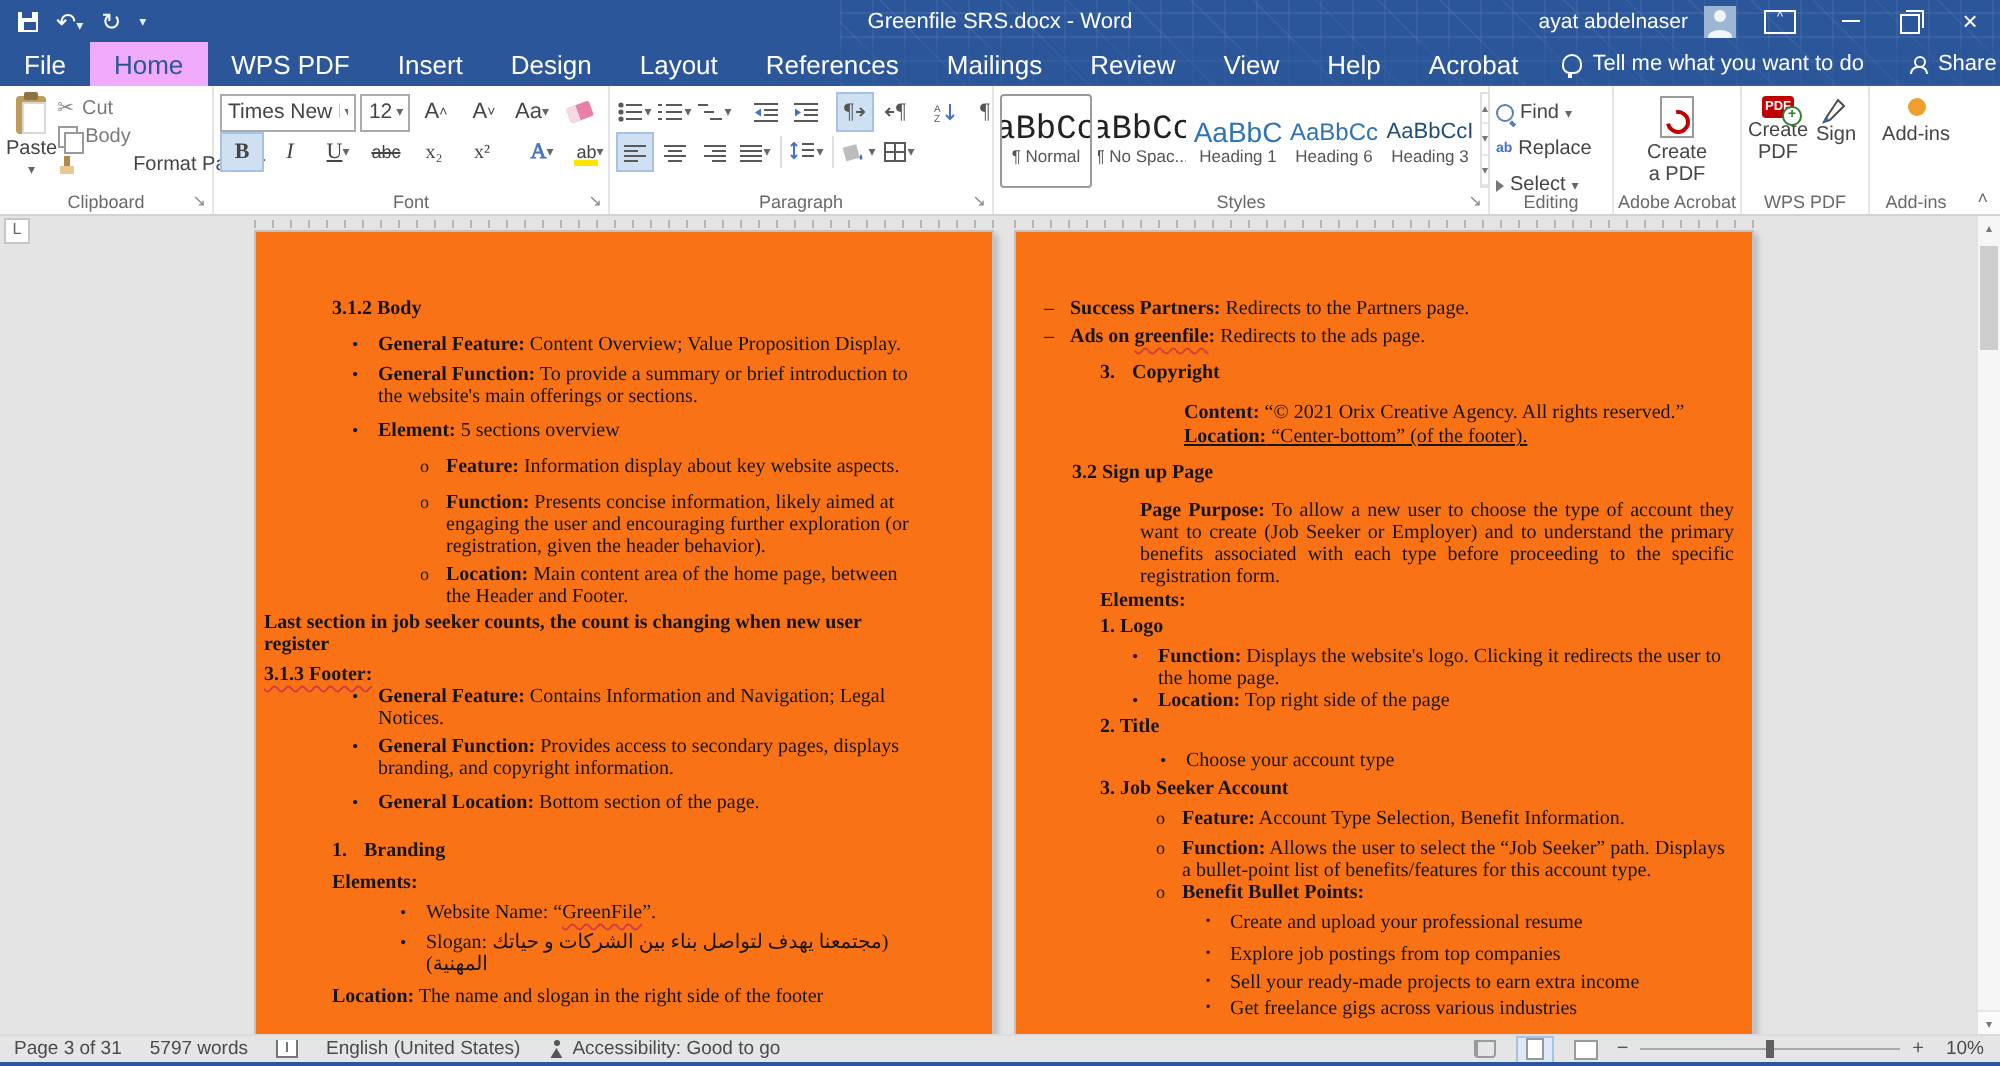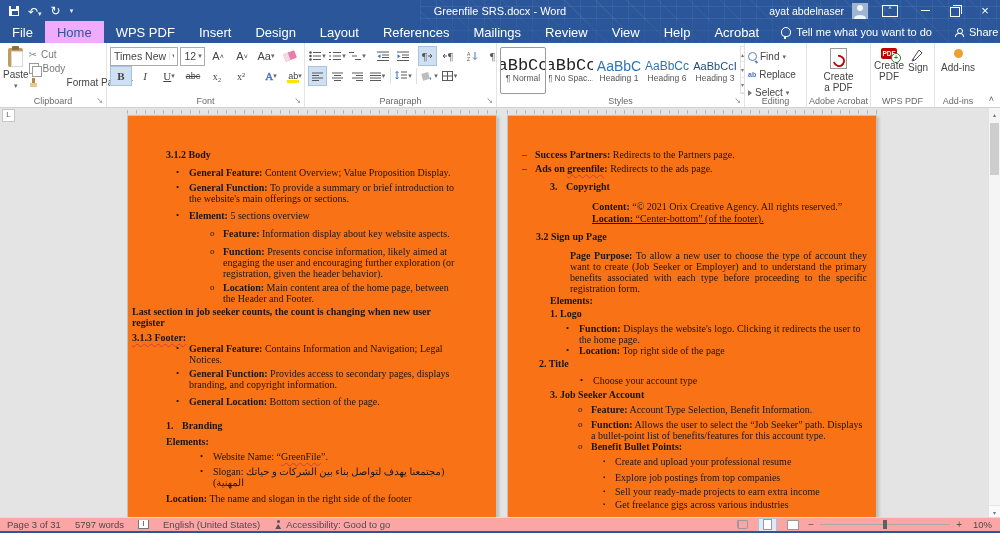--- a/index.html
+++ b/index.html
@@ -162,21 +162,21 @@
   .rtl{direction:rtl;unicode-bidi:isolate;}
 
   
   .vscroll{position:absolute;right:0;top:0;bottom:0;width:11px;background:#f5f5f5;border-left:1px solid #e2e2e2;}
   .vs-up,.vs-dn{position:absolute;left:0;right:0;height:12px;display:flex;align-items:center;justify-content:center;font-size:6px;color:#777;}
   .vs-up{top:0;}
   .vs-dn{bottom:0;background:#fafafa;border-top:1px solid #e6e6e6;}
   .vs-thumb{position:absolute;left:1px;right:1px;top:15px;height:52px;background:#cdcdcd;}
 
   
-  .statusbar{position:absolute;left:0;right:0;bottom:2px;height:13px;background:#fca5a5;border-top:1px solid #dcdcdc;display:flex;align-items:center;font-size:9.5px;color:#4a4a4a;}
+  .statusbar{position:absolute;left:0;right:0;bottom:2px;height:13px;background:#e5e5e5;border-top:1px solid #dcdcdc;display:flex;align-items:center;font-size:9.5px;color:#4a4a4a;}
   .sb-item{padding:0 7px;white-space:nowrap;display:flex;align-items:center;gap:4px;}
   .book-ic{position:relative;width:9px;height:8px;border:1px solid #777;border-top:none;background:#fff;}
   .book-ic:before{content:'';position:absolute;top:1px;left:4px;width:1px;height:5px;background:#777;}
   .acc-ic{position:relative;width:8px;height:9px;}
   .acc-ic:before{content:'';position:absolute;top:0;left:2.5px;width:3px;height:3px;border-radius:50%;background:#555;}
   .acc-ic:after{content:'';position:absolute;bottom:0;left:1px;width:6px;height:5px;background:#555;clip-path:polygon(50% 0,100% 100%,0 100%);}
   .sb-right{margin-left:auto;display:flex;align-items:center;gap:6px;padding-right:8px;}
   .view-ic{width:17px;height:12px;display:flex;align-items:center;justify-content:center;border:1px solid transparent;}
   .view-ic.on{background:#dfe9f5;border-color:#a8c3e2;}
   .rd-ic{width:9px;height:7px;background:linear-gradient(90deg,#9a9a9a 0 1px,transparent 1px);border:1px solid #9a9a9a;border-radius:0 0 2px 2px;}
@@ -669,21 +669,21 @@
           <div class="dline noflex" style="margin-left: 42px; margin-top: 1px;"><span class="dbody"><span class="b">Elements:</span></span></div>
           <div class="dline noflex" style="margin-left: 42px; margin-top: 2px;"><span class="dbody"><span class="b">1. Logo</span></span></div>
           <div class="dline" style="margin-left: 58px; margin-top: 4px;">
             <span class="mk mk-bullet">•</span>
             <span class="dbody"><span class="b">Function:</span><span> Displays the website's logo. Clicking it redirects the user to the home page.</span></span>
           </div>
           <div class="dline" style="margin-left: 58px; margin-top: 0px;">
             <span class="mk mk-bullet">•</span>
             <span class="dbody"><span class="b">Location:</span><span> Top right side of the page</span></span>
           </div>
-          <div class="dline noflex" style="margin-left: 31px; margin-top: 2px;"><span class="dbody"><span class="b">2. Title</span></span></div>
+          <div class="dline noflex" style="margin-left: 42px; margin-top: 2px;"><span class="dbody"><span class="b">2. Title</span></span></div>
           <div class="dline" style="margin-left: 72px; margin-top: 6px;">
             <span class="mk mk-bullet">•</span>
             <span class="dbody"><span>Choose your account type</span></span>
           </div>
           <div class="dline noflex" style="margin-left: 42px; margin-top: 3px;"><span class="dbody"><span class="b">3. Job Seeker Account</span></span></div>
           <div class="dline" style="margin-left: 70px; margin-top: 4px;">
             <span class="mk mk-circle">o</span>
             <span class="dbody"><span class="b">Feature:</span><span> Account Type Selection, Benefit Information.</span></span>
           </div>
           <div class="dline" style="margin-left: 70px; margin-top: 4px;">

